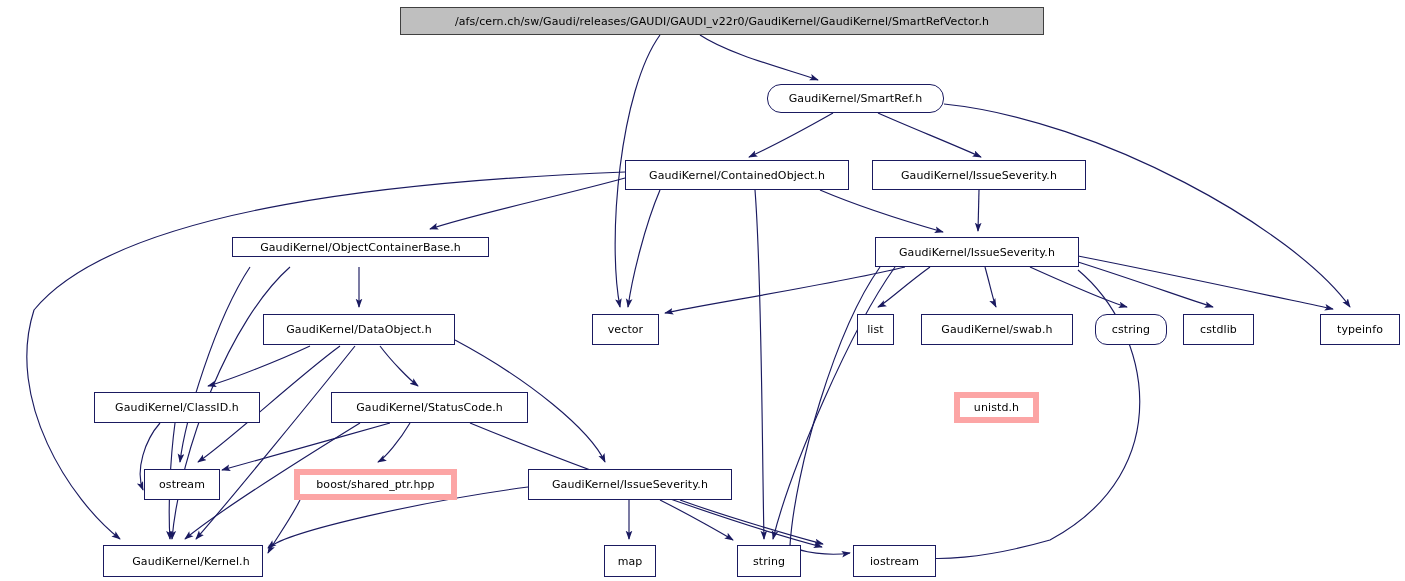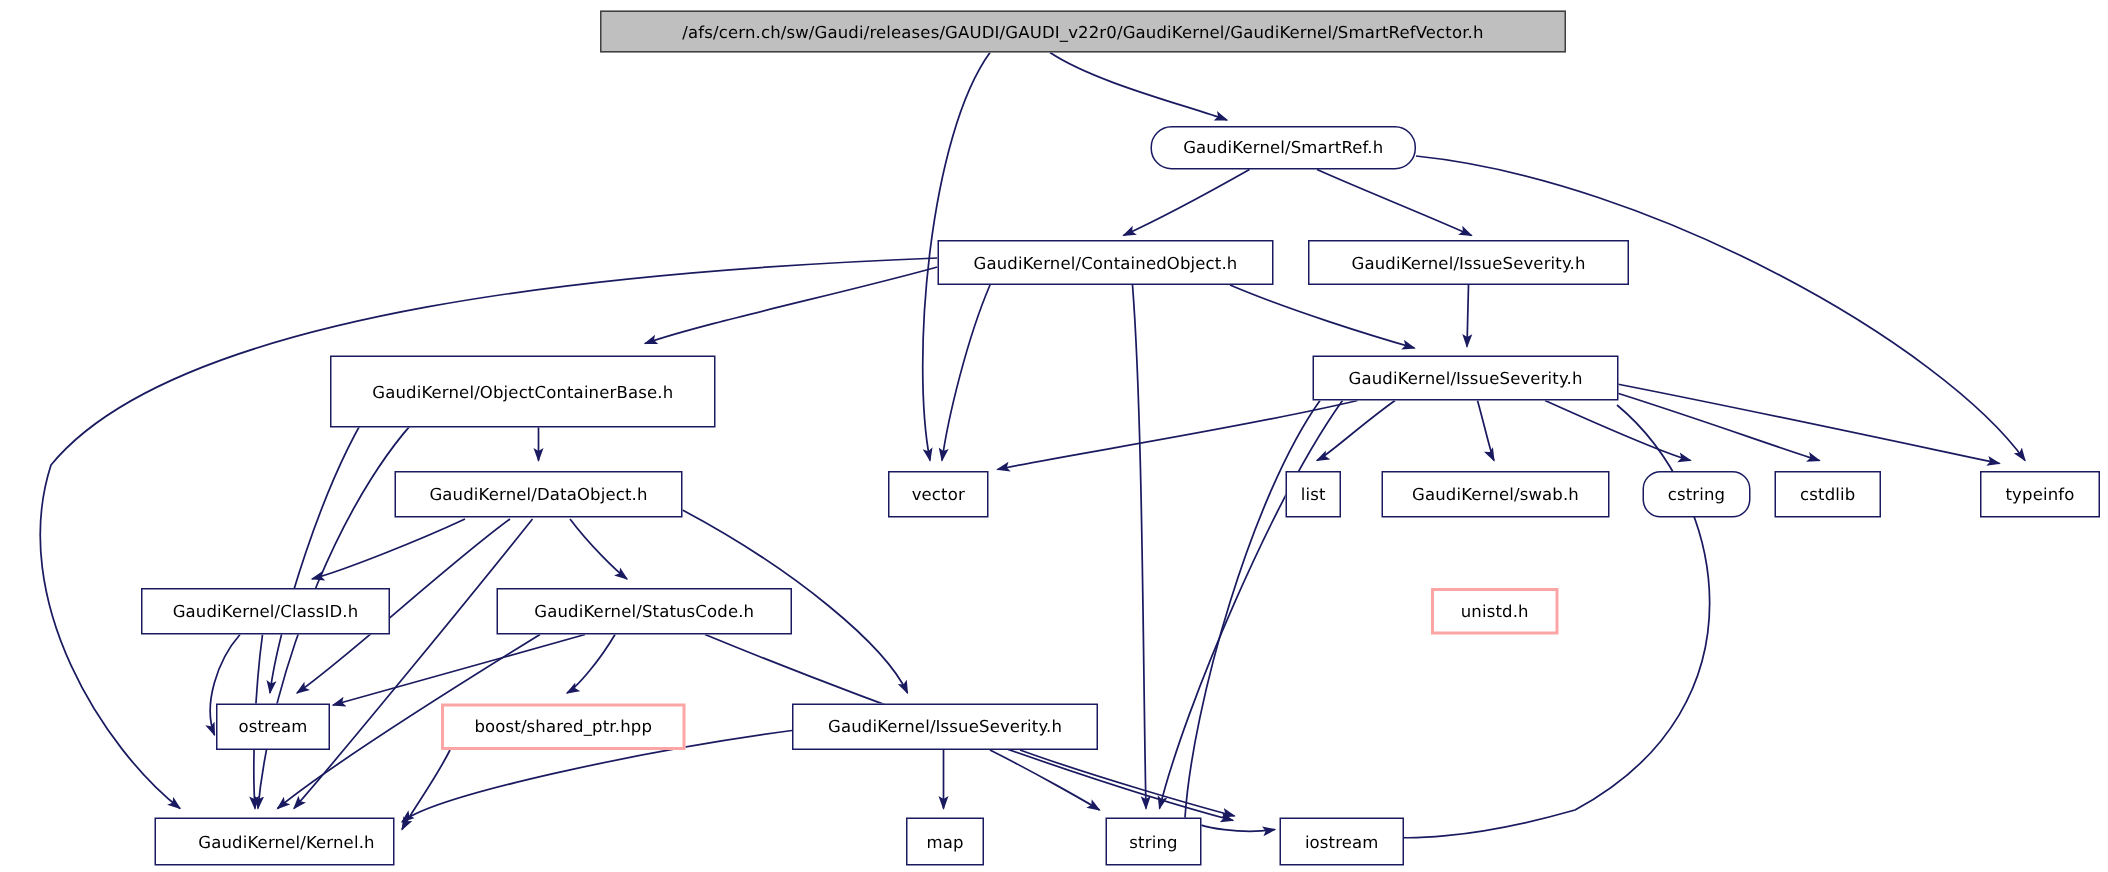--- a/index.html
+++ b/index.html
@@ -37,21 +37,21 @@
     line-height: 1;
     white-space: nowrap;
     letter-spacing: 0.1px;
     z-index: 2;
   }
   .node.root {
     background: #bfbfbf;
     border: 1px solid #404040;
   }
   .node.sys {
-    border: 2px solid #fca5a5;
+    border: 6px solid #fca5a5;
     color: #000000;
   }
   .node-label {
     padding: 0 7px;
     pointer-events: none;
   }
 </style>
 </head>
 <body>
 
@@ -110,21 +110,21 @@
       </div>
       <div class="node" style="left: 767px; top: 84px; width: 177px; height: 29px; border-radius: 14px;">
         <span class="node-label">GaudiKernel/SmartRef.h</span>
       </div>
       <div class="node" style="left: 625px; top: 160px; width: 224px; height: 30px;">
         <span class="node-label">GaudiKernel/ContainedObject.h</span>
       </div>
       <div class="node" style="left: 872px; top: 160px; width: 214px; height: 30px;">
         <span class="node-label">GaudiKernel/IssueSeverity.h</span>
       </div>
-      <div class="node" style="left: 220px; top: 237px; width: 257px; height: 48px; justify-content: center;">
+      <div class="node" style="left: 232px; top: 237px; width: 257px; height: 20px; justify-content: center;">
         <span class="node-label">GaudiKernel/ObjectContainerBase.h</span>
       </div>
       <div class="node" style="left: 875px; top: 237px; width: 204px; height: 30px;">
         <span class="node-label">GaudiKernel/IssueSeverity.h</span>
       </div>
       <div class="node" style="left: 263px; top: 314px; width: 192px; height: 31px;">
         <span class="node-label">GaudiKernel/DataObject.h</span>
       </div>
       <div class="node" style="left: 592px; top: 314px; width: 67px; height: 31px;">
         <span class="node-label">vector</span>

